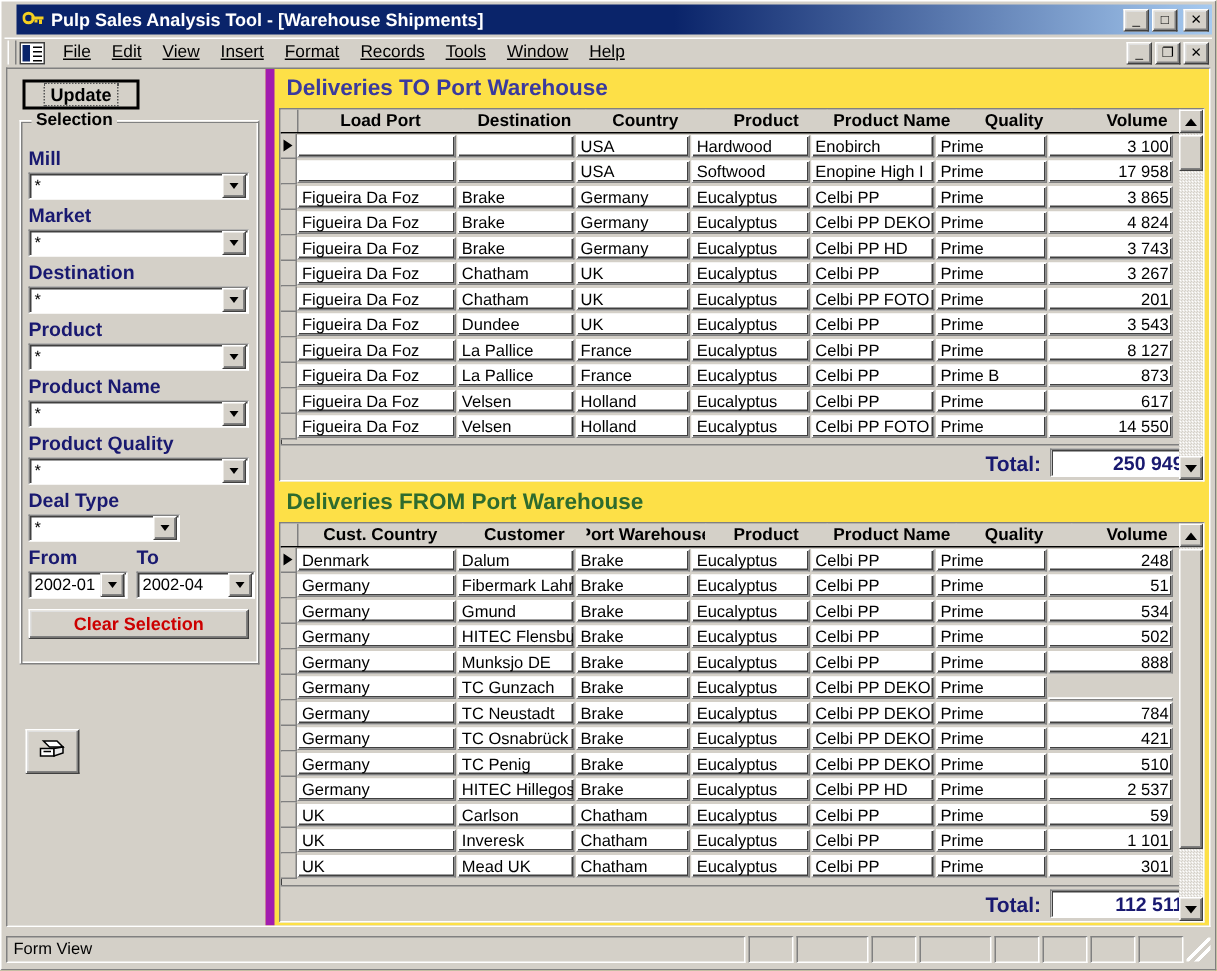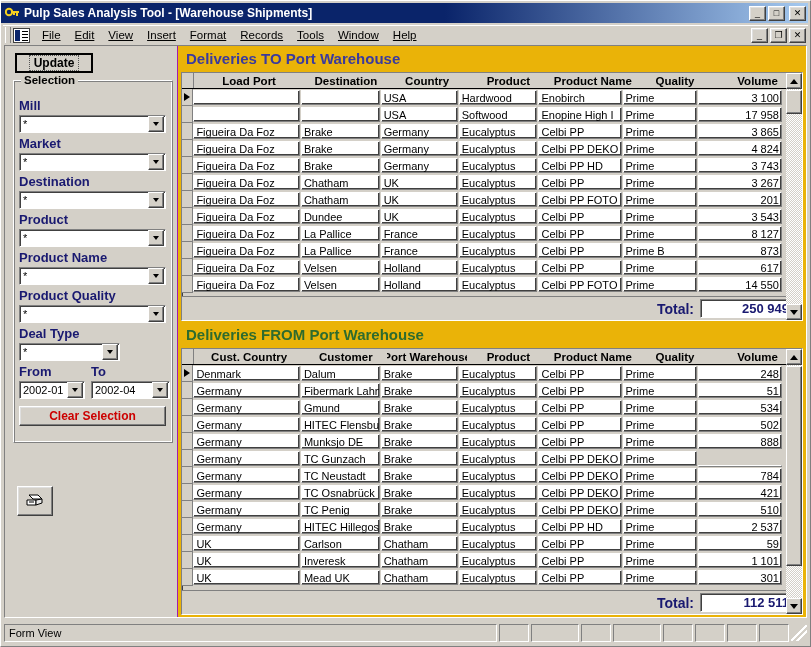--- a/index.html
+++ b/index.html
@@ -15,21 +15,21 @@
     position: relative;
     width: 811px; height: 647px;
     background: #d4d0c8;
     border: 1px solid #808080;
     border-top-color: #ffffff;
     border-left-color: #ffffff;
   }
 
   
   .titlebar {
-    position: absolute; left: 0; top: 2px; right: 2px; height: 20px;
+    position: absolute; left: 10px; top: 2px; right: 2px; height: 20px;
     background: linear-gradient(to right, #0a246a 0%, #0a246a 55%, #a6caf0 100%);
     display: flex; align-items: center;
     padding: 0 2px 0 3px;
     justify-content: center;
   }
   .titlebar .tb-icon {
     width: 16px; height: 16px; margin-right: 4px;
     display: flex; align-items: center; justify-content: center;
   }
   .titlebar .tb-text {
@@ -171,22 +171,22 @@
     border: 1px solid #ffffff;
     border-right-color: #404040; border-bottom-color: #404040;
     box-shadow: inset -1px -1px 0 #808080, inset 1px 1px 0 #dfdfdf;
     display: flex; align-items: center; justify-content: center;
     cursor: default;
   }
 
   
   .rightarea {
     position: absolute; left: 172px; top: 0; right: 0; bottom: 0;
-    background: #eab308;
-    border-left: 1px solid #a21caf;
+    background: #fde047;
+    border-left: 6px solid #a21caf;
   }
   .section-title {
     position: absolute; left: 8px;
     font-size: 15px; font-weight: bold;
     white-space: nowrap;
   }
   .title-to { color: #3a3a9e; }
   .title-from { color: #2e6b2e; }
 
   

